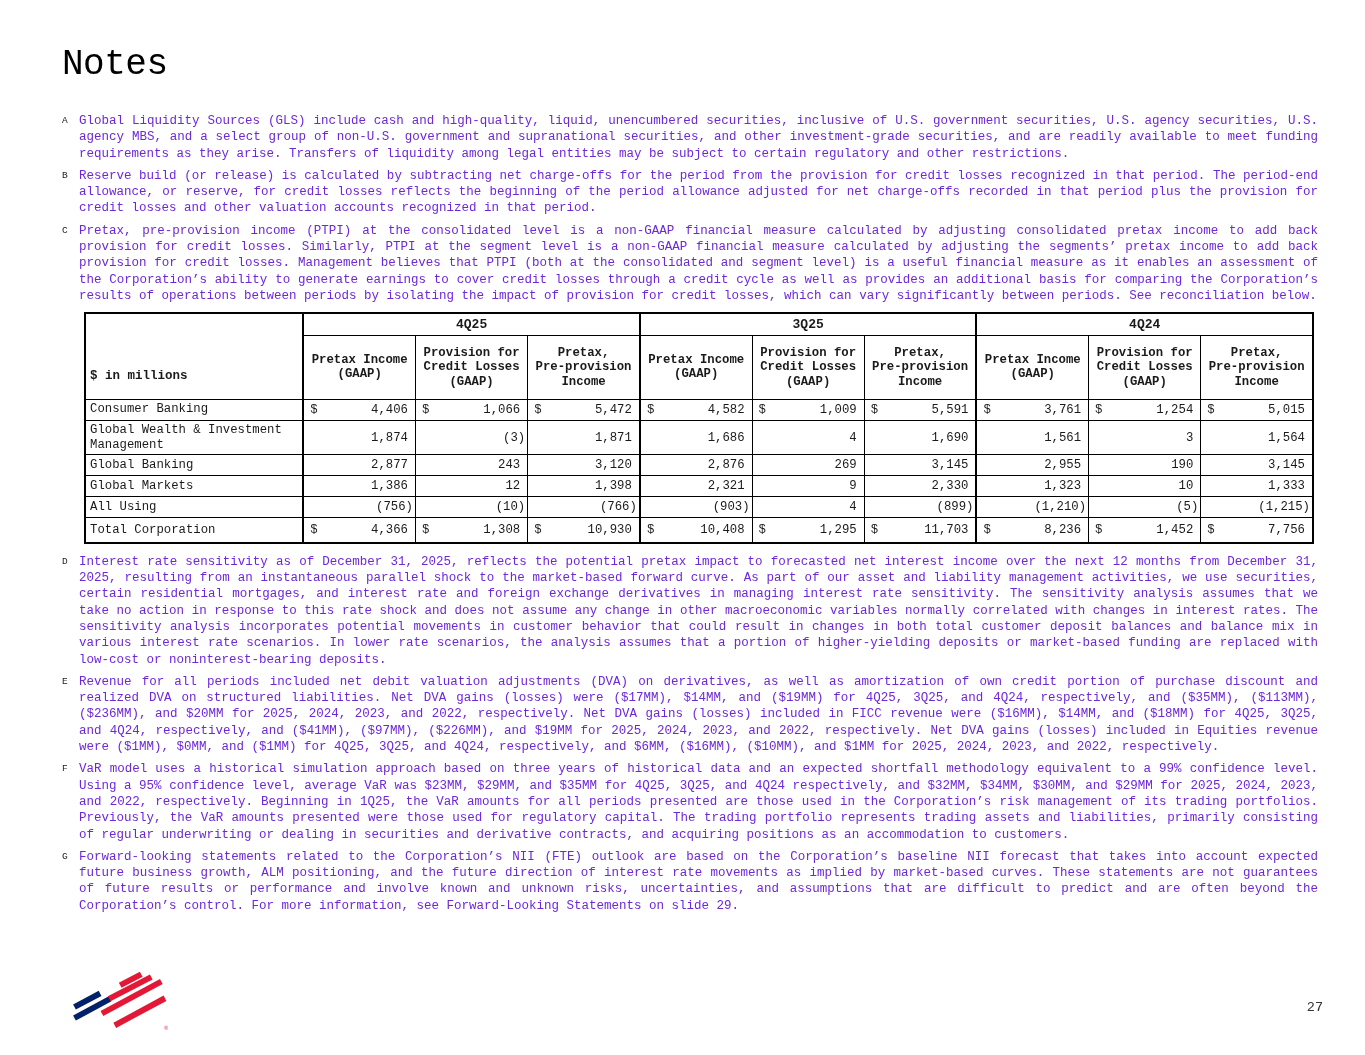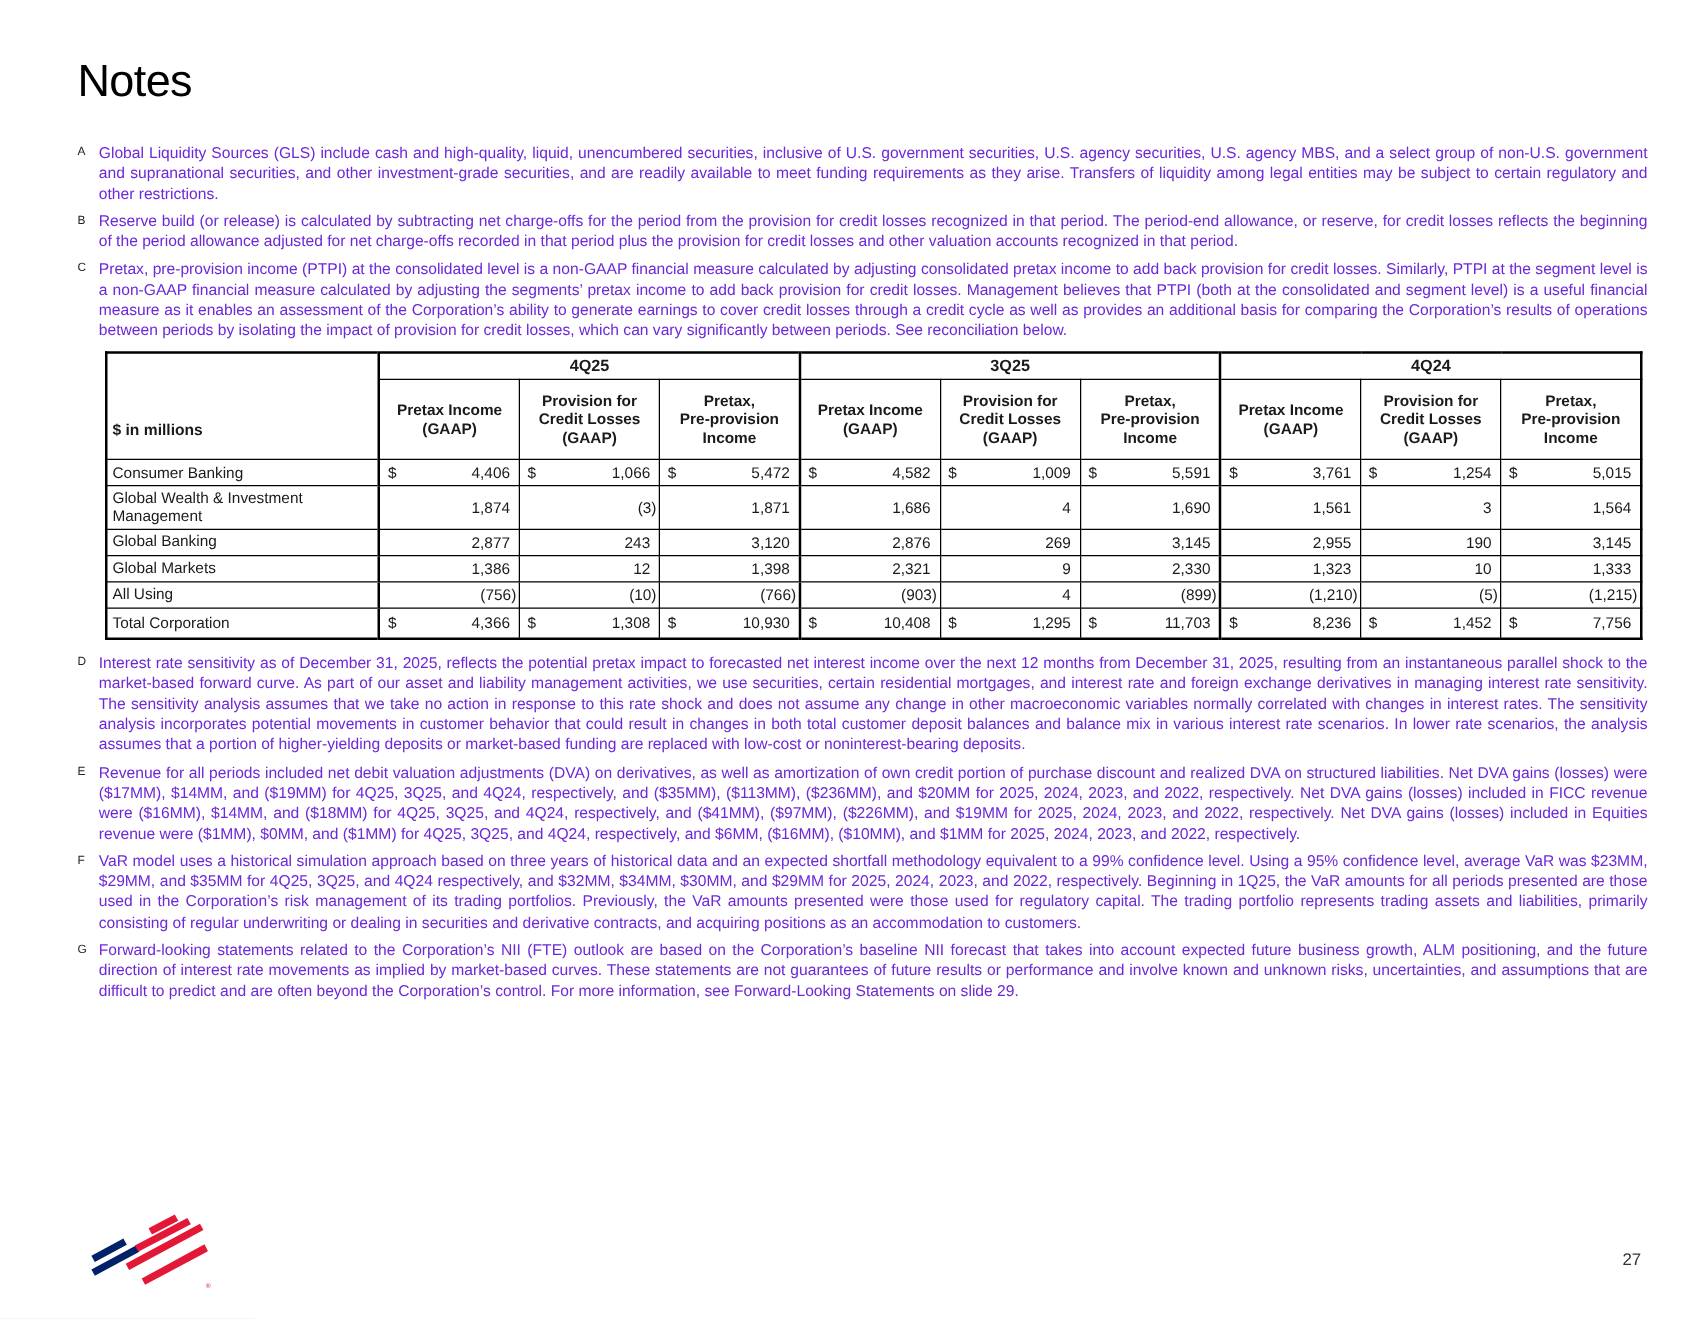--- a/index.html
+++ b/index.html
@@ -1,21 +1,21 @@
 <!DOCTYPE html>
 <html><head>
 <meta charset="utf-8">
 <style>
   * { margin: 0; padding: 0; box-sizing: border-box; }
   html,body { background: #e9e9e9; }
   .page {
     position: relative;
     width: 1365px; height: 1055px;
     background: #ffffff;
-    font-family: Liberation Sans, sans-serif;
+    font-family: Liberation Mono, monospace;
     color: #222;
     overflow: hidden;
     margin: 0 auto;
   }
   .content { padding: 44px 47px 0 62px; }
   .title {
     font-size: 36px;
     font-weight: 500;
     letter-spacing: -0.5px;
     color: #000;
@@ -96,21 +96,21 @@
     height: 25px;
   }
   
   .logo {
     position: absolute;
     left: 62px; top: 968px;
     width: 110px; height: 64px;
   }
   .page-number {
     position: absolute;
-    right: 52px; top: 1000px;
+    right: 42px; top: 1000px;
     font-size: 13.5px;
     color: #333;
   }
 </style>
 </head>
 <body>
 
 <div class="page">
   <div class="content">
     <h1 class="title">Notes</h1>

